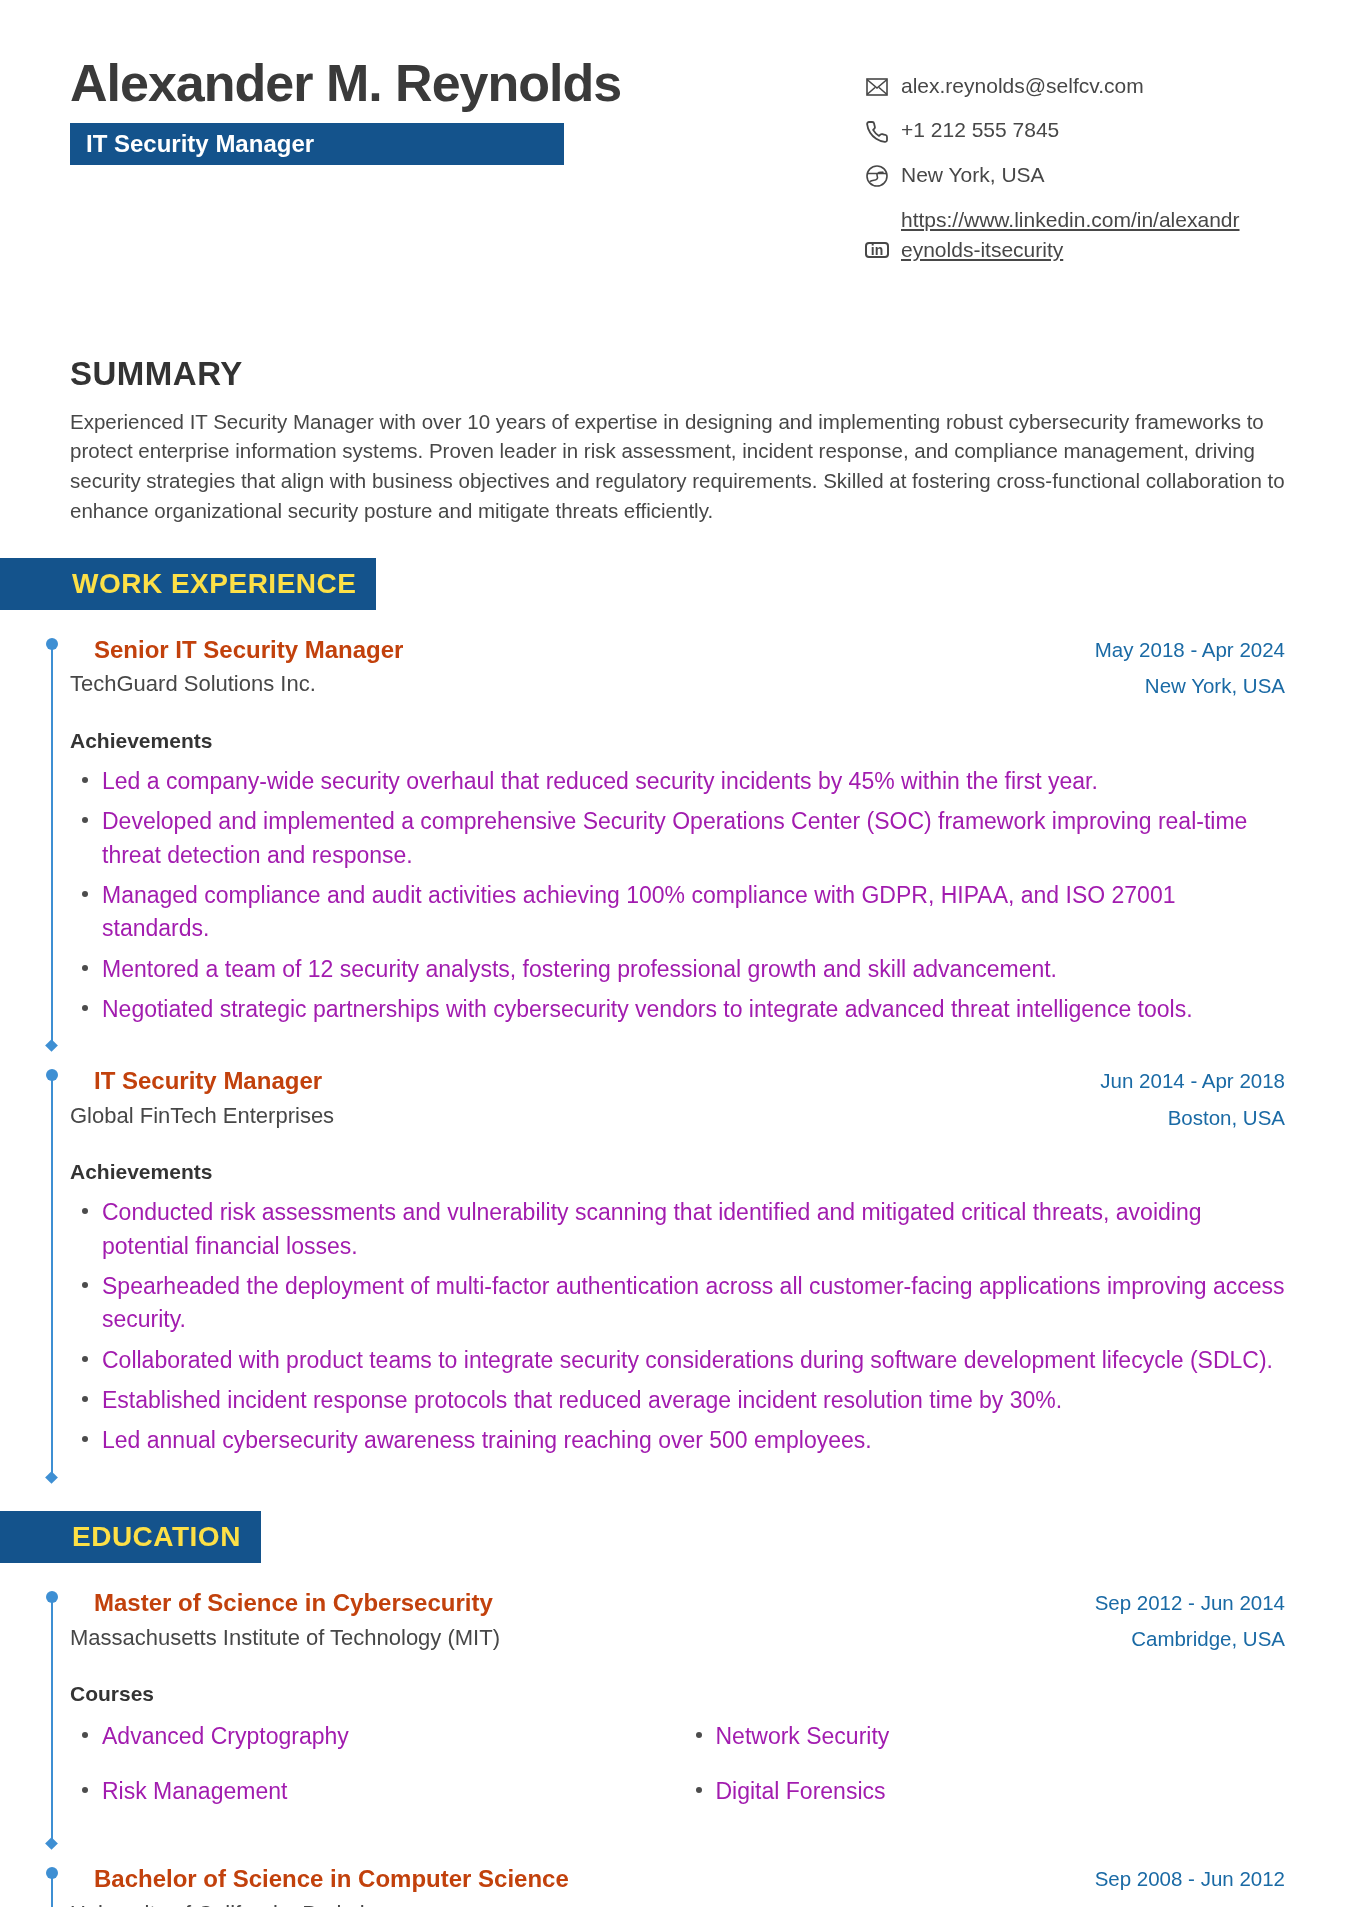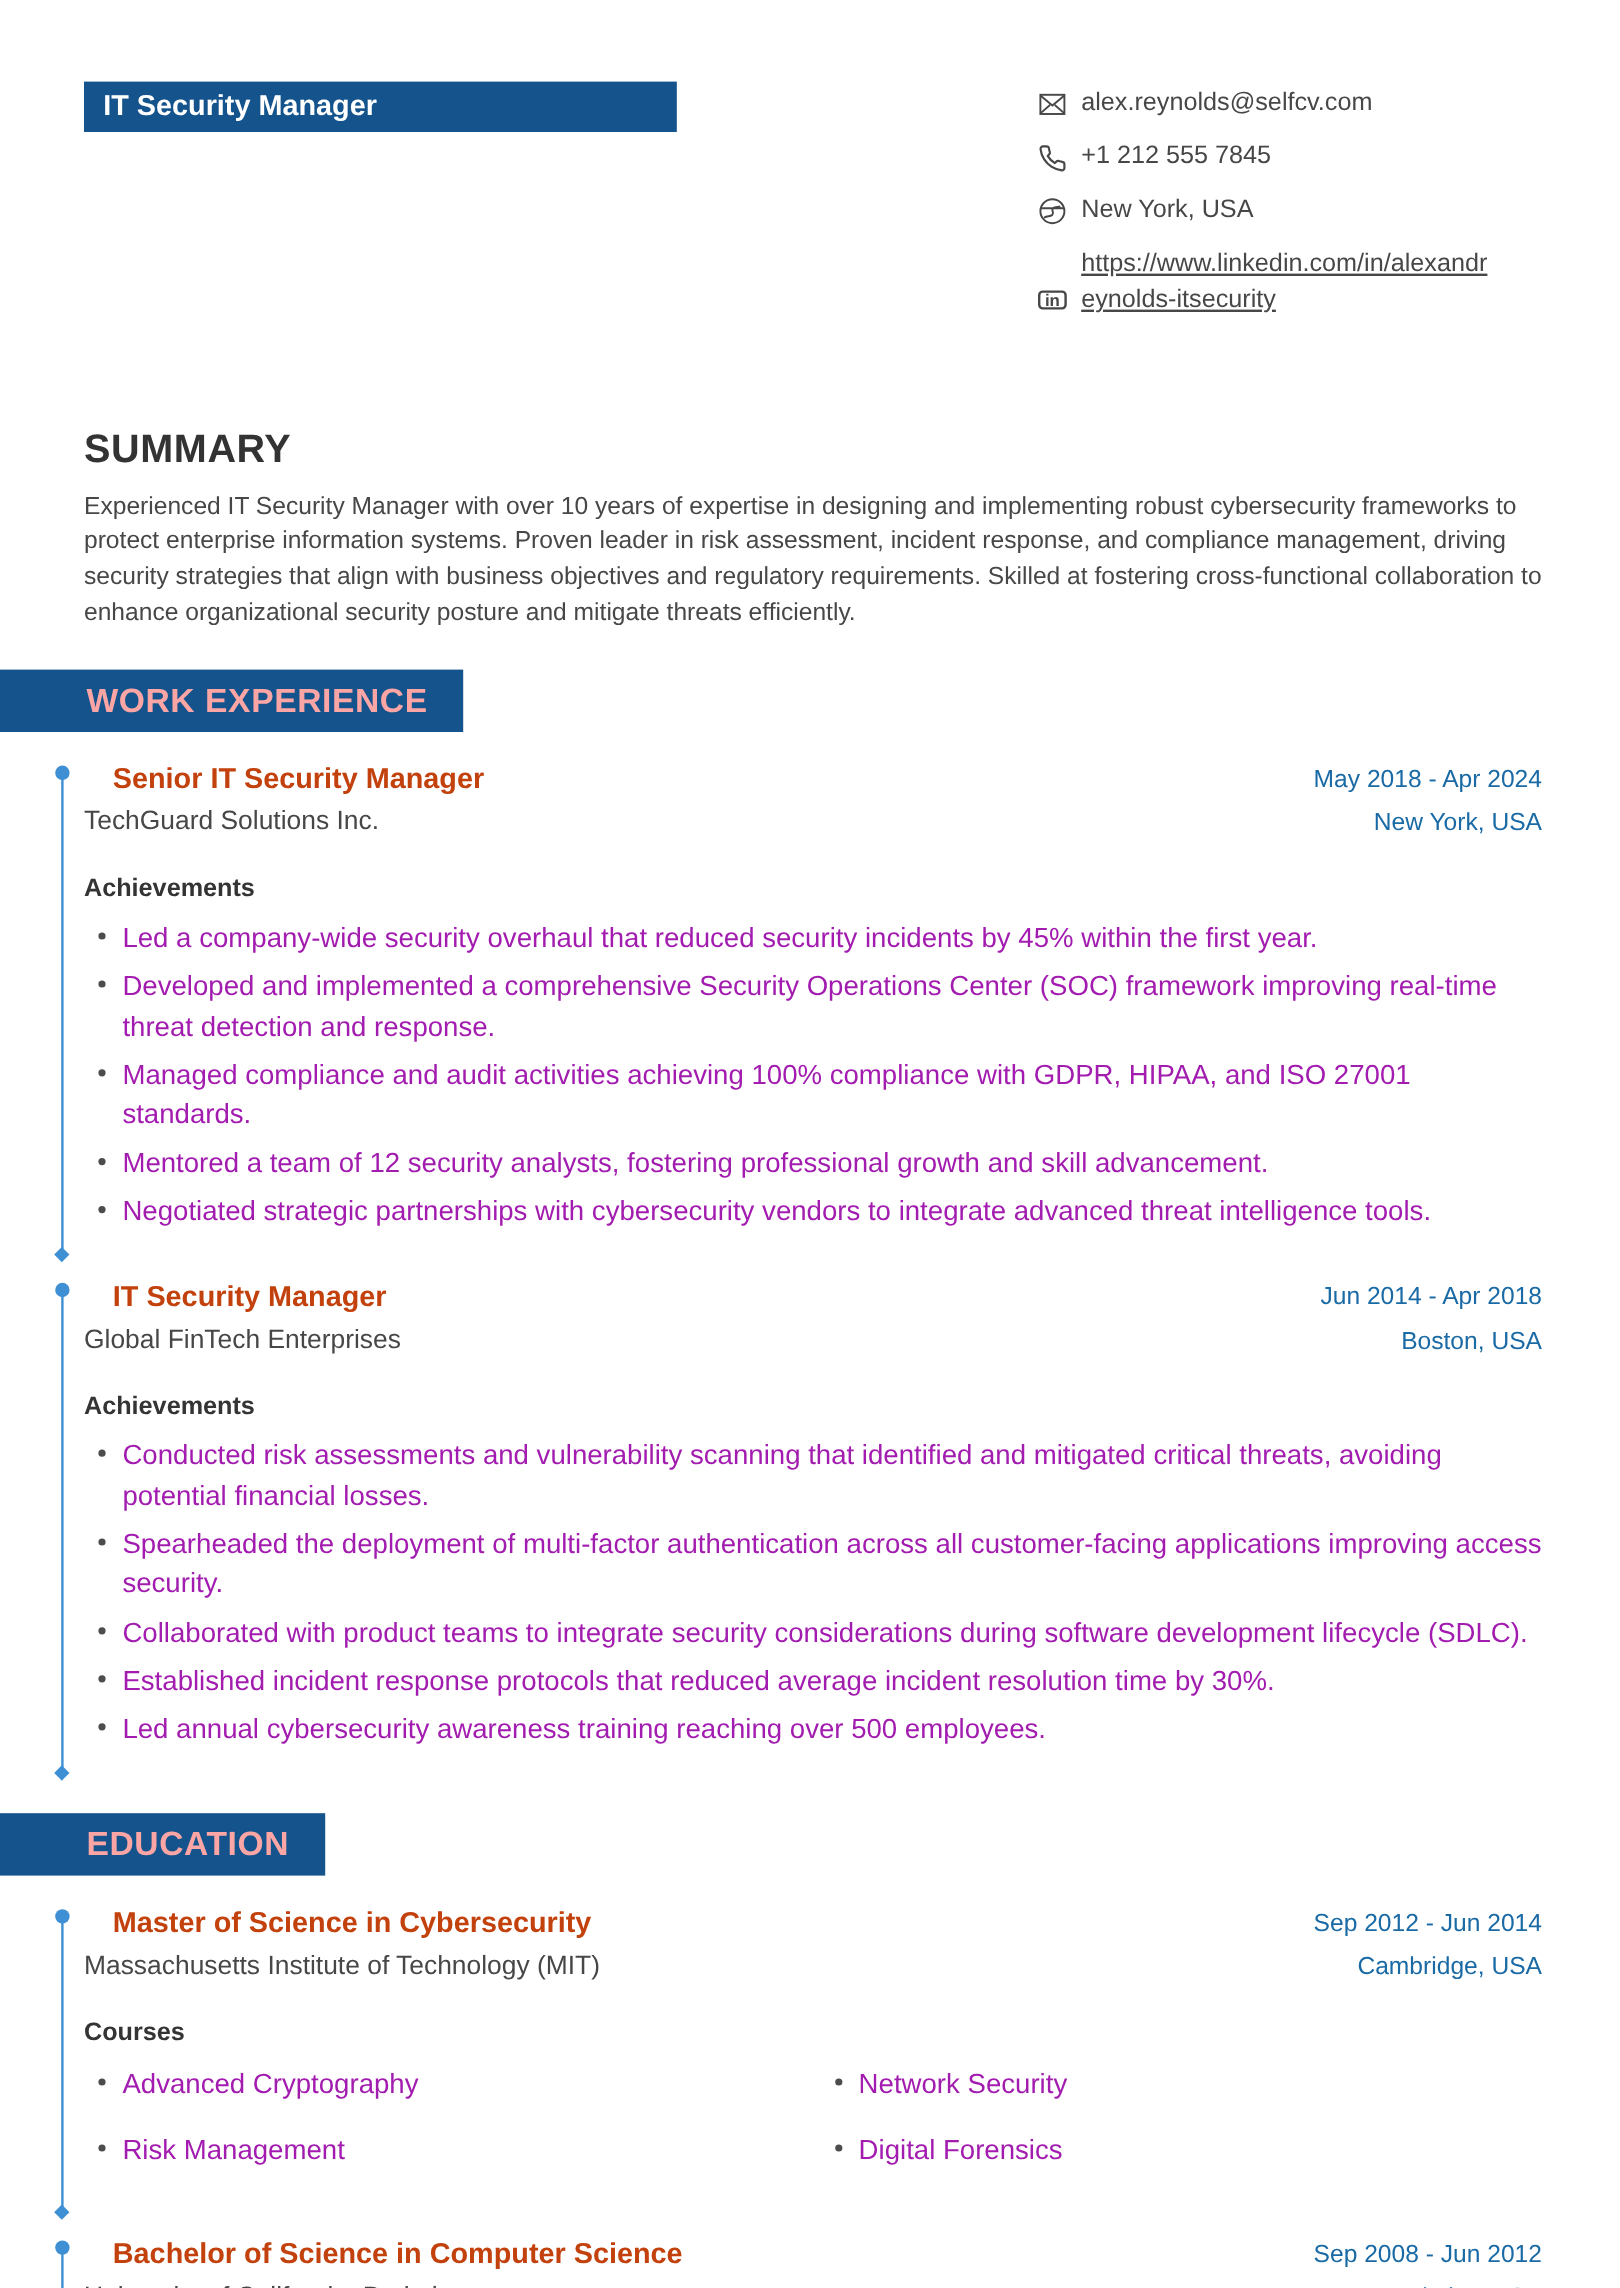--- a/index.html
+++ b/index.html
@@ -67,25 +67,25 @@
     font-size: 20.5px;
     line-height: 1.45;
     color: #474747;
   }
 
   
   .section-band {
     margin-top: 32px;
     display: inline-block;
     background: #14538c;
-    color: #fca5a5;
+    color: #fde047;
     font-size: 28px;
     font-weight: bold;
     letter-spacing: 0.5px;
-    padding: 10px 30px 10px 72px;
+    padding: 10px 20px 10px 72px;
   }
   .entries { margin: 26px 65px 0 52px; }
 
   
   .entry { position: relative; padding-left: 18px; padding-bottom: 14px; margin-bottom: 20px; }
   .entry:last-child { margin-bottom: 0; }
   .entry::before {
     content: "";
     position: absolute;
     left: -1px; top: 10px; bottom: 2px;
@@ -133,20 +133,21 @@
   ul.courses { display: grid; grid-template-columns: 1fr 1fr; column-gap: 12px; margin-top: 14px; }
   ul.courses li { margin-bottom: 22px; }
 </style>
 </head>
 <body>
 
 <div class="page">
 
   <div class="header">
     <div class="header-left">
+      <h1 class="person-name">Alexander M. Reynolds</h1>
       <div class="title-band">
         <span>IT Security Manager</span>
       </div>
     </div>
 
     <div class="contact">
       <div class="contact-row">
         <span class="cicon">
           <svg viewBox="0 0 24 24" width="24" height="24" fill="none" stroke="#474747" stroke-width="1.6">
             <rect x="2" y="4" width="20" height="16"></rect>

